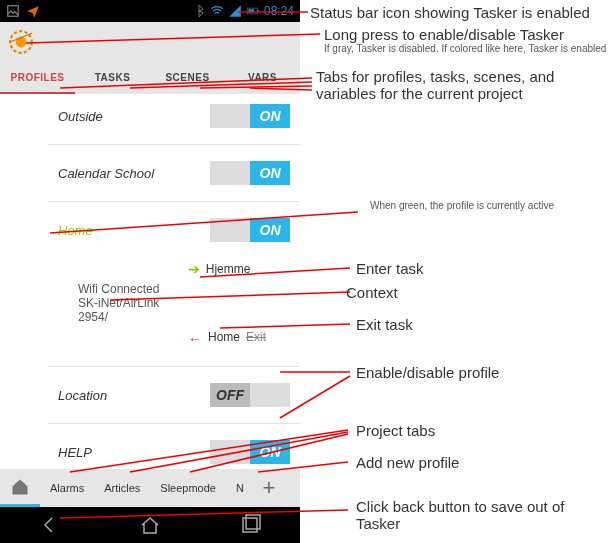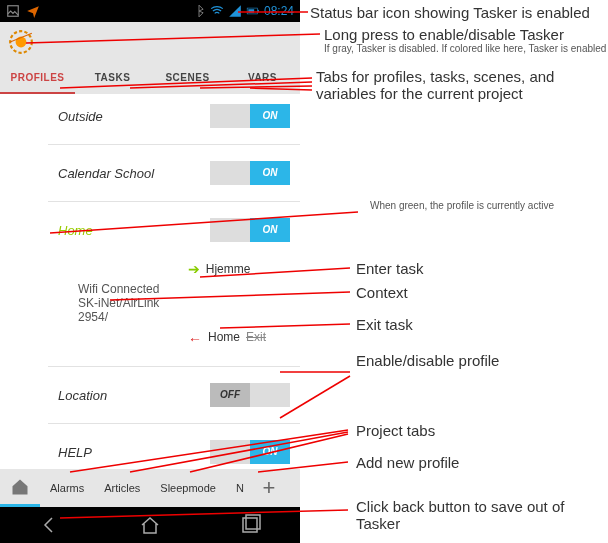--- a/index.html
+++ b/index.html
@@ -12,21 +12,21 @@
   .actionbar { height: 40px; background: #e6e6e6; display: flex; align-items: center; padding: 0 8px; position: relative; }
   .gear-ico { width: 26px; height: 26px; }
   .tabs { display: flex; height: 32px; background: #e6e6e6; }
   .tab { flex: 1; display: flex; align-items: center; justify-content: center; font-size: 10px; font-weight: bold; letter-spacing: 0.5px; color: #444; border-bottom: 2px solid transparent; cursor: pointer; }
   .tab.active { color: #c44; border-bottom-color: #c44; }
   .content { flex: 1; background: #fff; overflow: hidden; padding-left: 48px; }
   .profile-row { display: flex; align-items: center; justify-content: space-between; padding: 10px 10px; border-bottom: 0px solid #eee; font-size: 13px; font-style: italic; color: #333; min-height: 44px; }
   .profile-row .pname { flex: 1; }
   .profile-row.active .pname { color: #9c0; font-style: italic; }
   .toggle { width: 80px; height: 24px; background: #ddd; position: relative; display: flex; align-items: center; }
-  .toggle .knob { position: absolute; width: 40px; height: 24px; line-height: 24px; text-align: center; font-size: 10px; font-weight: bold; }
+  .toggle .knob { position: absolute; width: 40px; height: 24px; line-height: 24px; text-align: center; font-size: 14px; font-weight: bold; }
   .toggle.on .knob { right: 0; background: #2cb6e8; color: #fff; }
   .toggle.off .knob { left: 0; background: #bbb; color: #333; }
   .expanded { padding: 4px 10px 10px 30px; font-size: 12px; color: #333; }
   .exp-row { display: flex; min-height: 26px; }
   .exp-left { width: 110px; color: #555; }
   .exp-right { display: flex; align-items: center; gap: 6px; }
   .arrow-r { color: #8c0; font-size: 14px; }
   .arrow-l { color: #d22; font-size: 14px; }
   .strike { text-decoration: line-through; color: #888; }
   .sep { height: 1px; background: #e2e2e2; margin: 6px 0; }
@@ -219,19 +219,19 @@
   <line x1="258" y1="472" x2="348" y2="462"></line>
   <line x1="60" y1="518" x2="348" y2="510"></line>
 </svg>
 
 <div class="annotations">
   <div class="ann" style="top:4px;left:0"><span>Status bar icon showing Tasker is enabled</span></div>
   <div class="ann" style="top:26px;left:14px"><span>Long press to enable/disable Tasker</span><span class="sub">If gray, Tasker is disabled. If colored like here, Tasker is enabled</span></div>
   <div class="ann" style="top:68px;left:6px"><span>Tabs for profiles, tasks, scenes, and variables for the current project</span></div>
   <div class="ann" style="top:200px;left:60px"><span class="sub">When green, the profile is currently active</span></div>
   <div class="ann" style="top:260px;left:46px"><span>Enter task</span></div>
-  <div class="ann" style="top:284px;left:46px"><span>Context</span></div>
+  <div class="ann" style="top:284px;left:36px"><span>Context</span></div>
   <div class="ann" style="top:316px;left:46px"><span>Exit task</span></div>
-  <div class="ann" style="top:352px;left:46px"><span>Enable/disable profile</span></div>
+  <div class="ann" style="top:364px;left:46px"><span>Enable/disable profile</span></div>
   <div class="ann" style="top:422px;left:46px"><span>Project tabs</span></div>
   <div class="ann" style="top:454px;left:46px"><span>Add new profile</span></div>
   <div class="ann" style="top:498px;left:46px"><span>Click back button to save out of Tasker</span></div>
 </div>
 
 </body></html>

